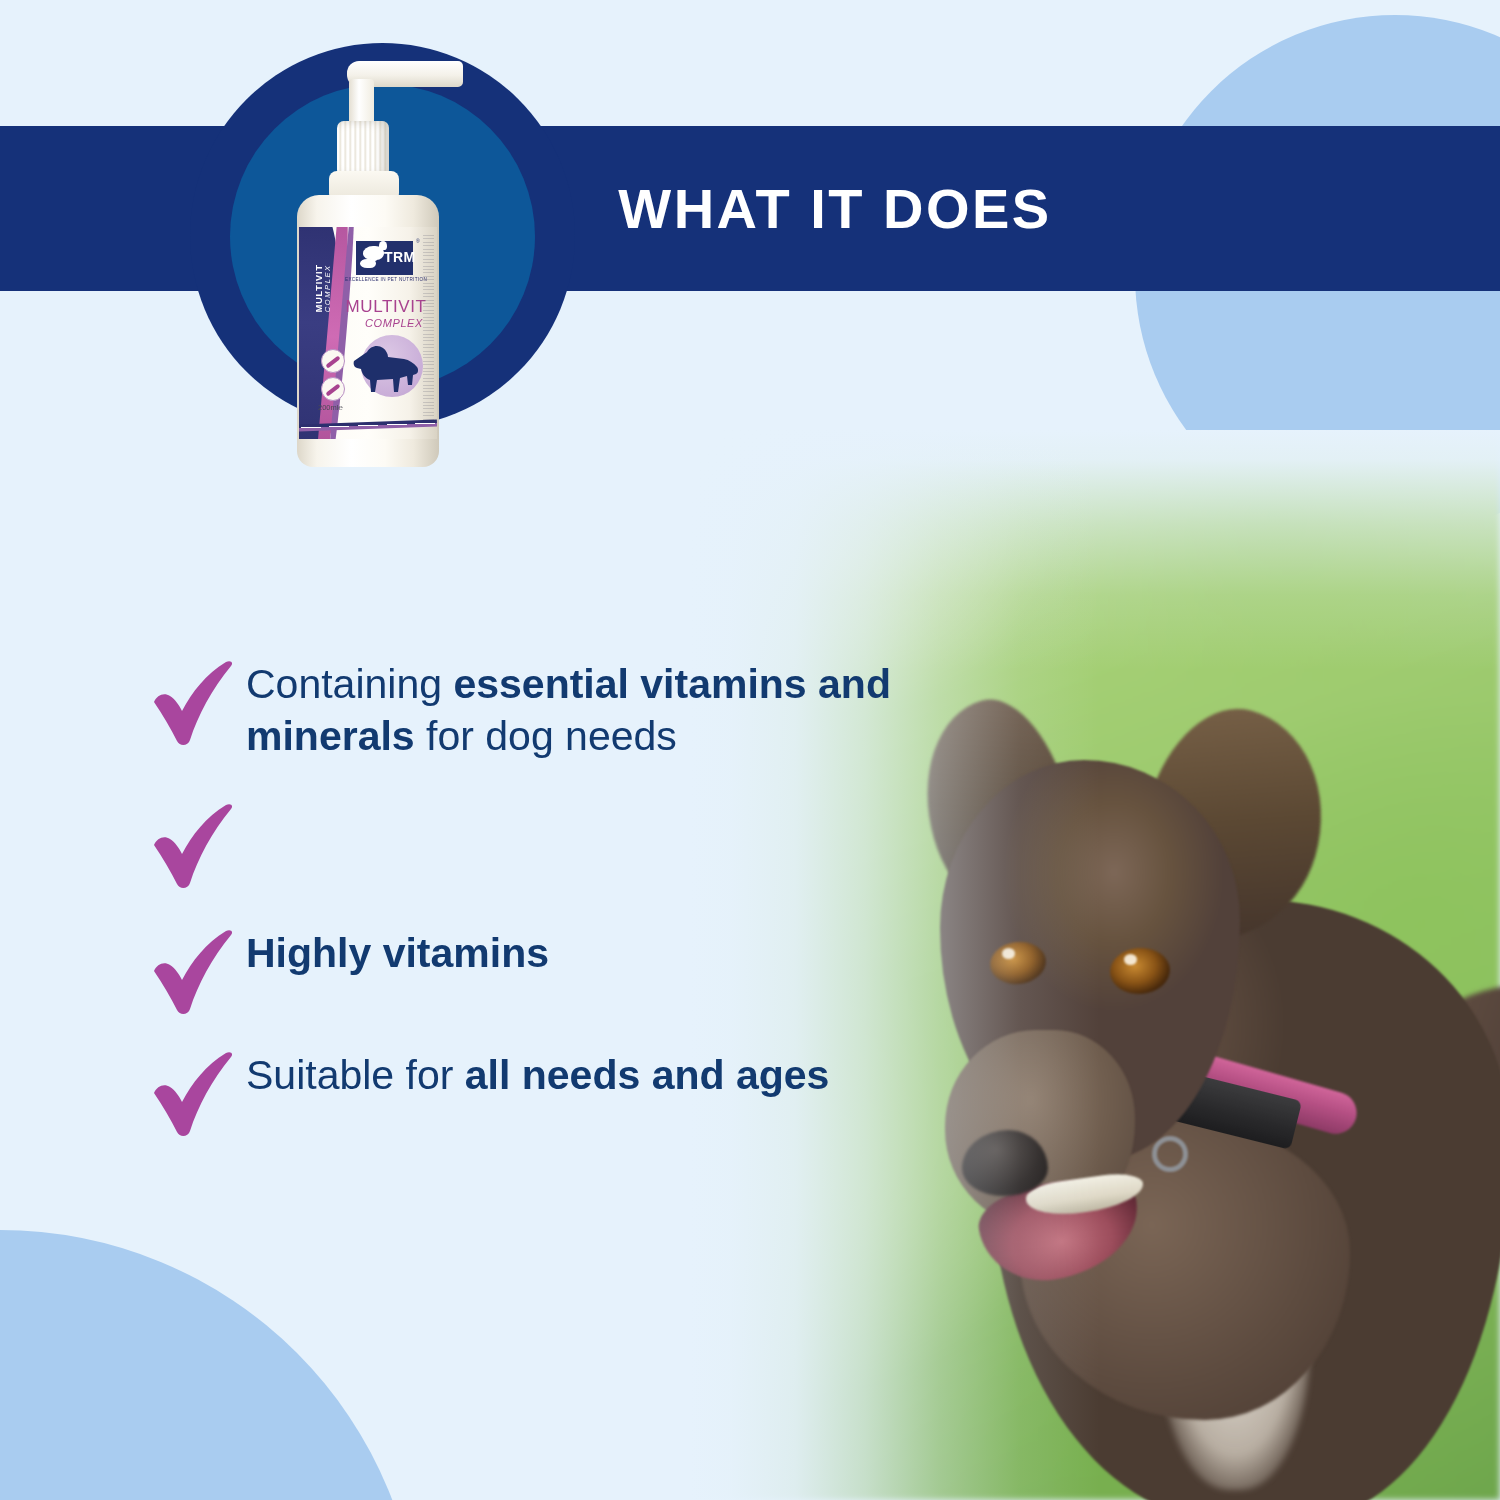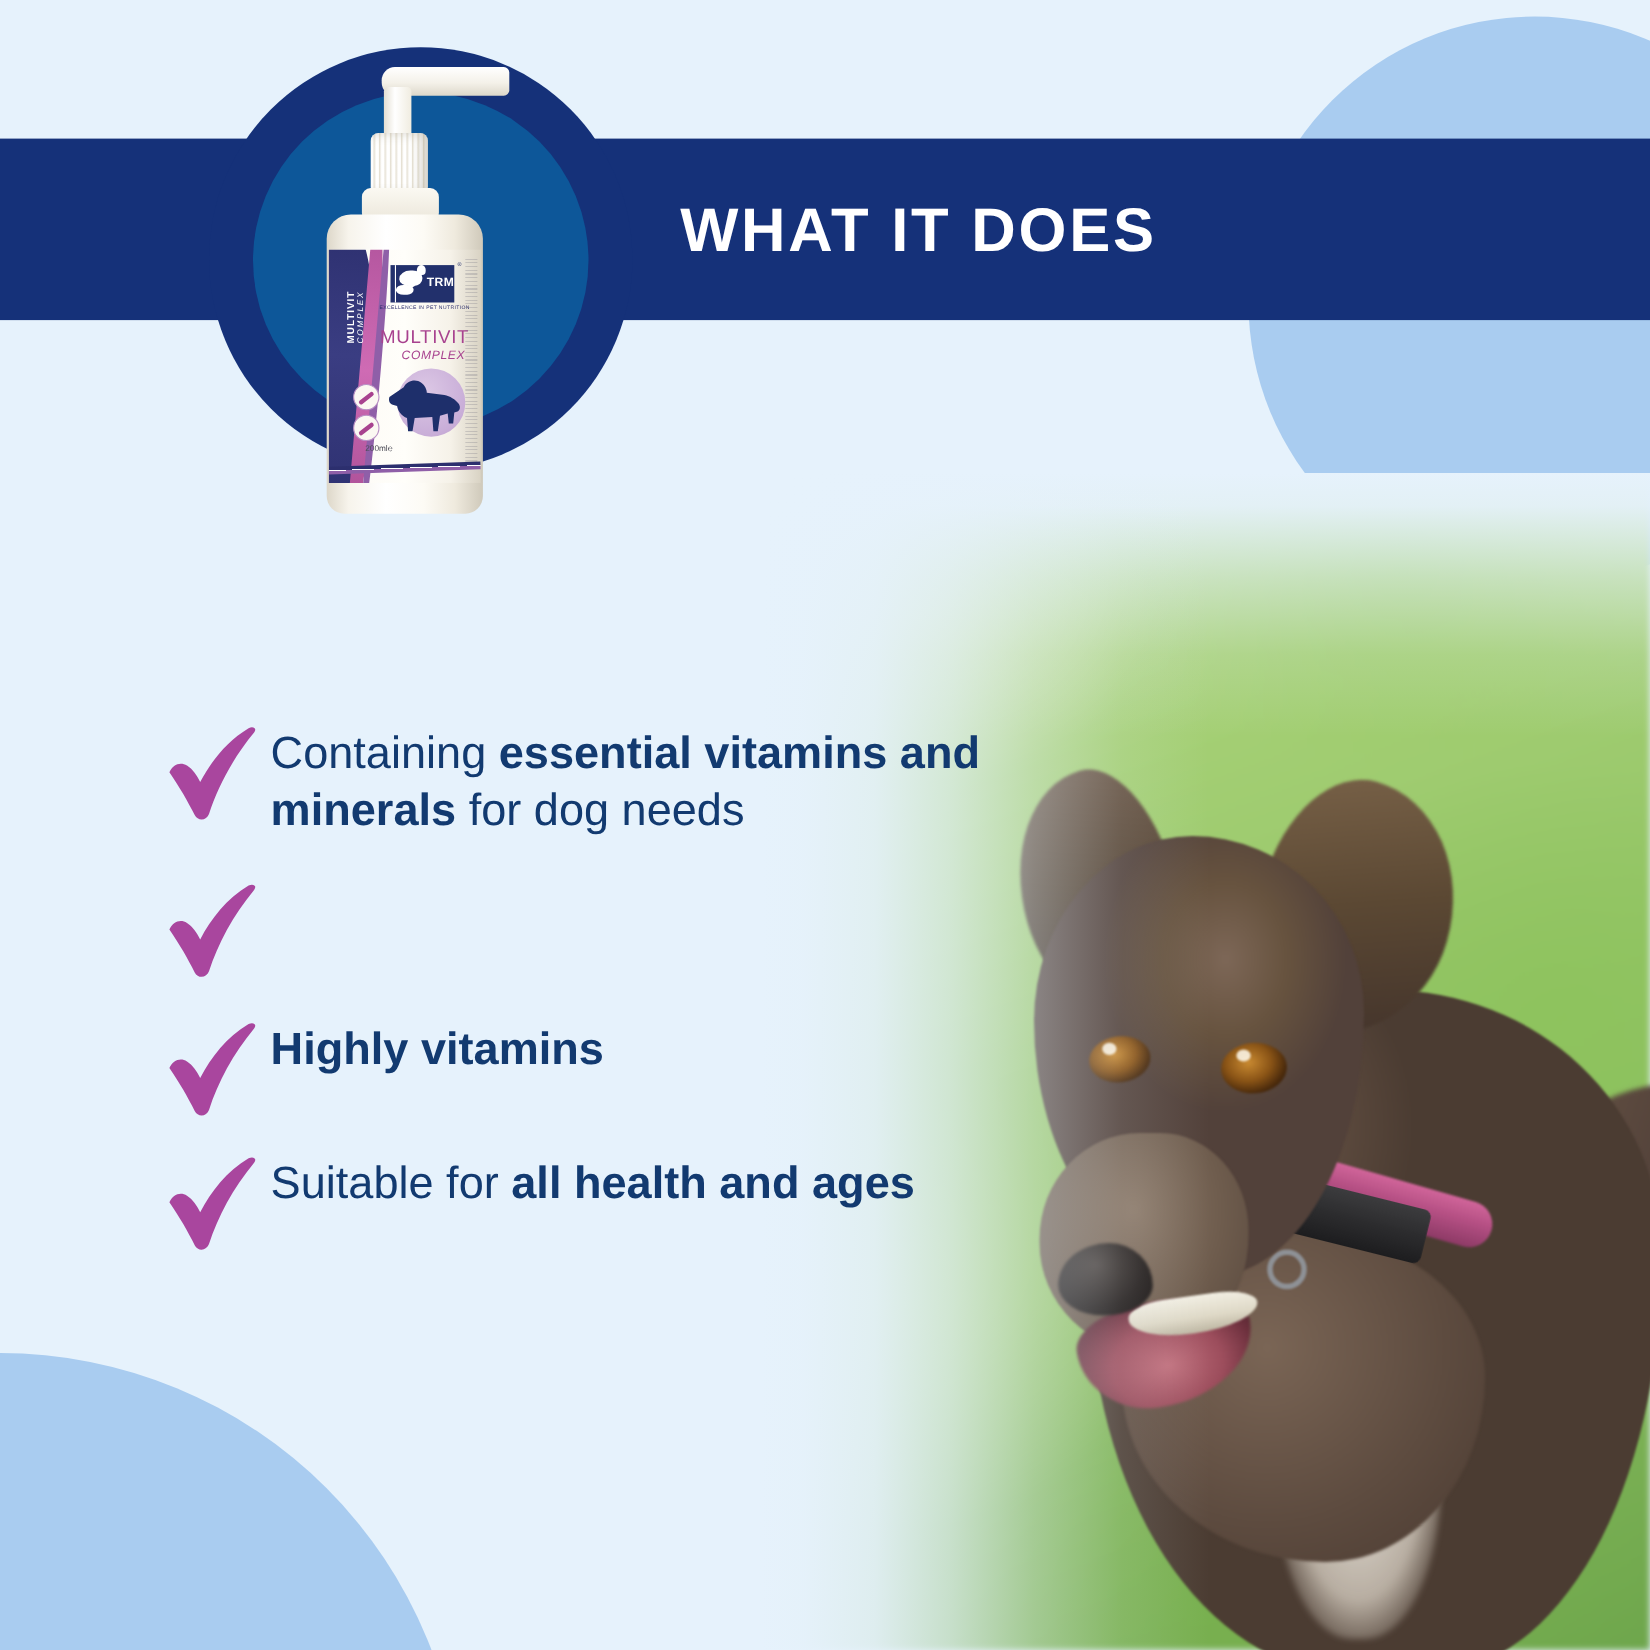--- a/index.html
+++ b/index.html
@@ -384,21 +384,21 @@
     display: flex;
   }
   .trm-pets {
     flex: 1.35;
     border-right: 1.5px solid #ffffff;
     position: relative;
   }
   .trm-letters {
     flex: 1;
     color: #ffffff;
-    font-size: 11px;
+    font-size: 14px;
     font-weight: bold;
     line-height: 1.22;
     display: flex;
     flex-direction: column;
     align-items: center;
     justify-content: center;
     letter-spacing: .4px;
     margin-left: 28px;
   }
   .pet-dog {
@@ -491,21 +491,21 @@
     content: "";
     position: absolute;
     left: 3px; top: 9.5px;
     width: 16px; height: 4px;
     background: #a8428f;
     transform: rotate(-38deg);
     border-radius: 2px;
   }
   .label-volume {
     position: absolute;
-    left: 33px; top: 176px;
+    left: 19px; top: 176px;
     color: #4a4a55;
     font-size: 7.5px;
   }
   .label-microtext {
     position: absolute;
     right: 3px; top: 8px;
     width: 11px; height: 190px;
     background: repeating-linear-gradient(to bottom,
       rgba(90,90,110,.30) 0px, rgba(90,90,110,.30) 1px,
       rgba(255,255,255,0) 1px, rgba(255,255,255,0) 3.4px);
@@ -657,18 +657,18 @@
       <div class="benefit-text">
         <span></span><b>Highly vitamins</b><span></span>
       </div>
     </div>
 
     <div class="benefit">
       <svg class="tick" viewBox="0 0 96 86">
         <path fill="#A9469E" d="M4 42c3-7 10-10 16-6 5 3 9 9 12 15C42 32 56 14 76 2c4-2 8 0 5 4C62 29 48 55 40 80c-2 6-10 7-13 1C21 69 13 55 4 42z"></path>
       </svg>
       <div class="benefit-text">
-        <span>Suitable for </span><b>all health and ages</b><span></span>
+        <span>Suitable for </span><b>all needs and ages</b><span></span>
       </div>
     </div>
 
   </div>
 </div>
 
 </body></html>

